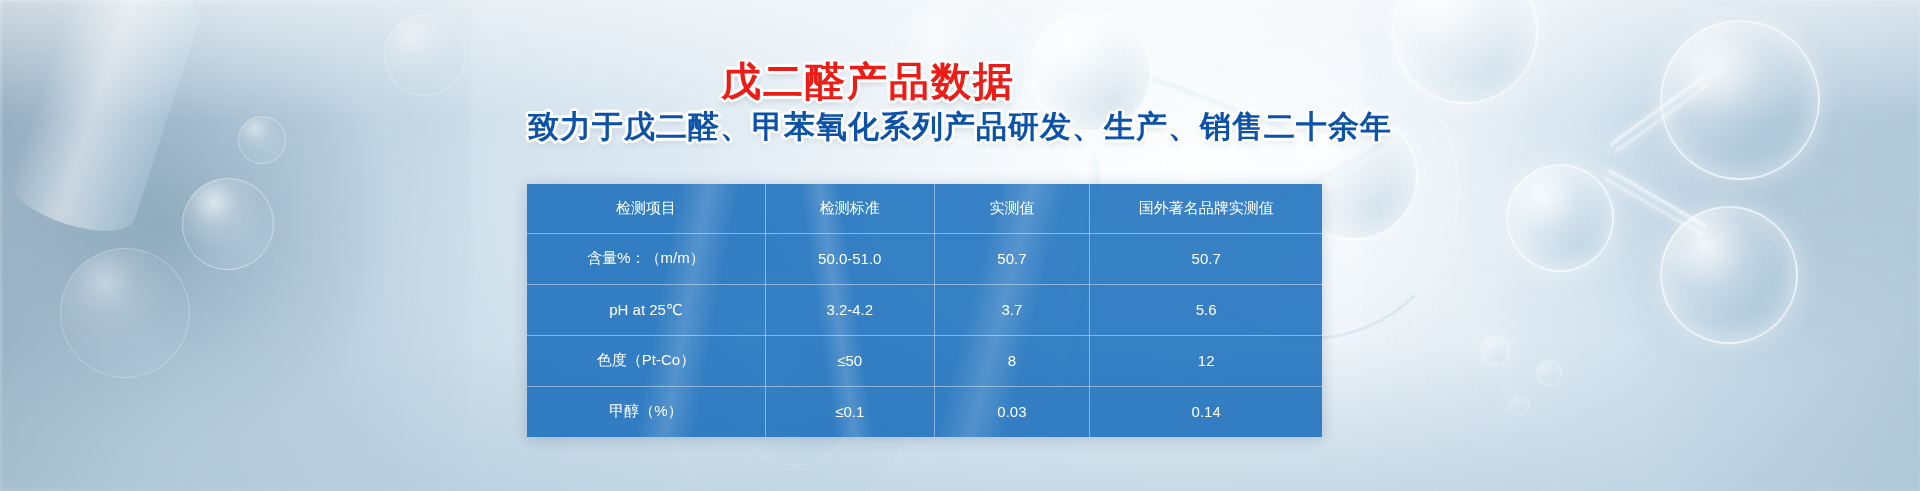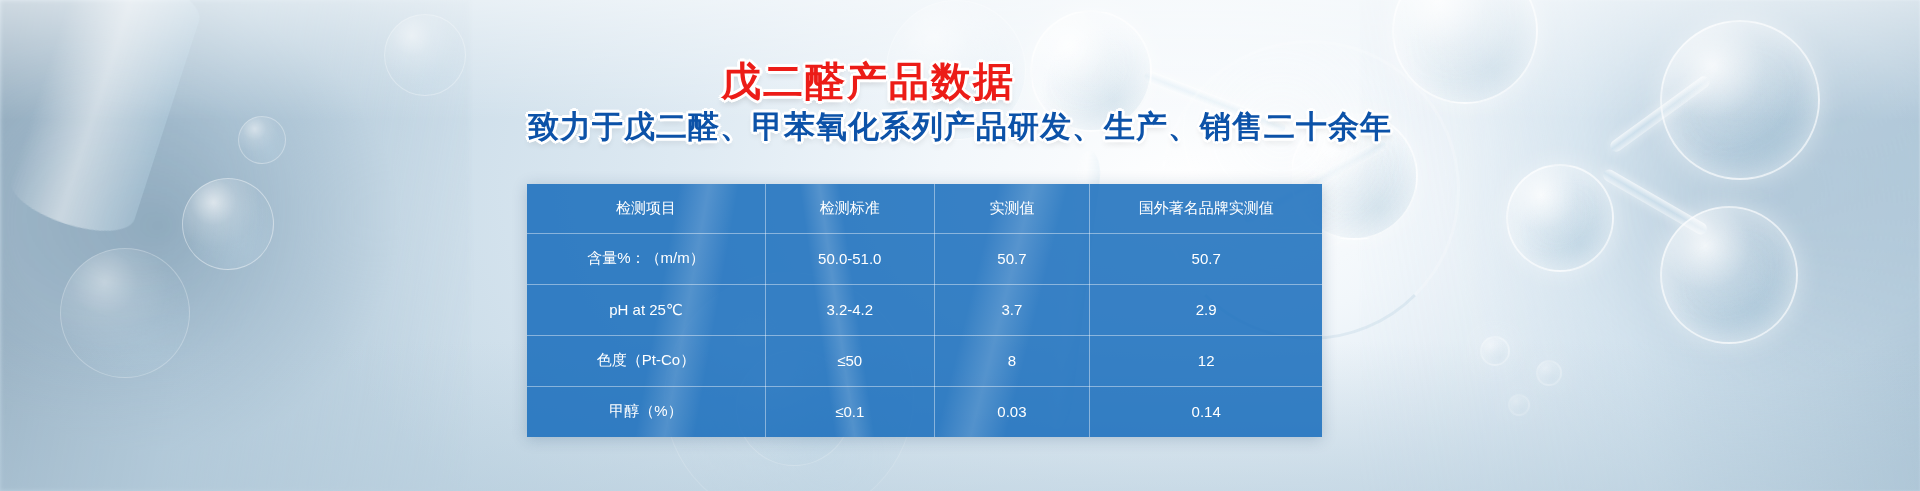--- a/index.html
+++ b/index.html
@@ -207,21 +207,21 @@
         <tr>
           <td class="label">含量%：（m/m）</td>
           <td>50.0-51.0</td>
           <td>50.7</td>
           <td>50.7</td>
         </tr>
         <tr>
           <td class="label">pH at 25℃</td>
           <td>3.2-4.2</td>
           <td>3.7</td>
-          <td>2.9</td>
+          <td>5.6</td>
         </tr>
         <tr>
           <td class="label">色度（Pt-Co）</td>
           <td>≤50</td>
           <td>8</td>
           <td>12</td>
         </tr>
         <tr>
           <td class="label">甲醇（%）</td>
           <td>≤0.1</td>

